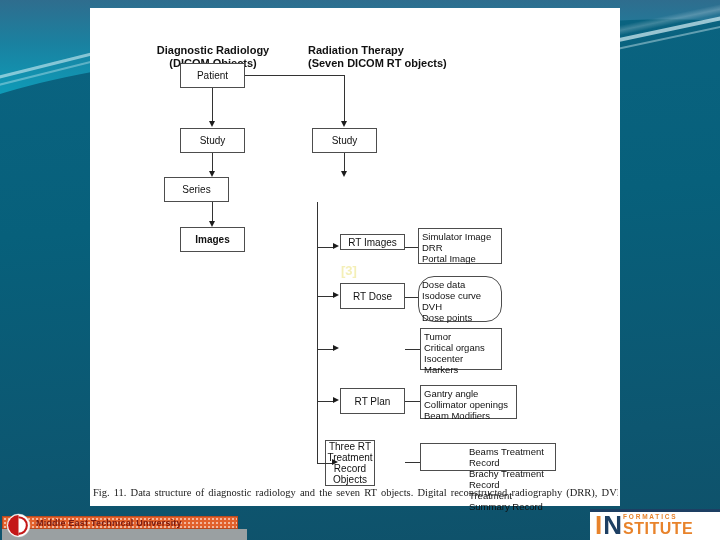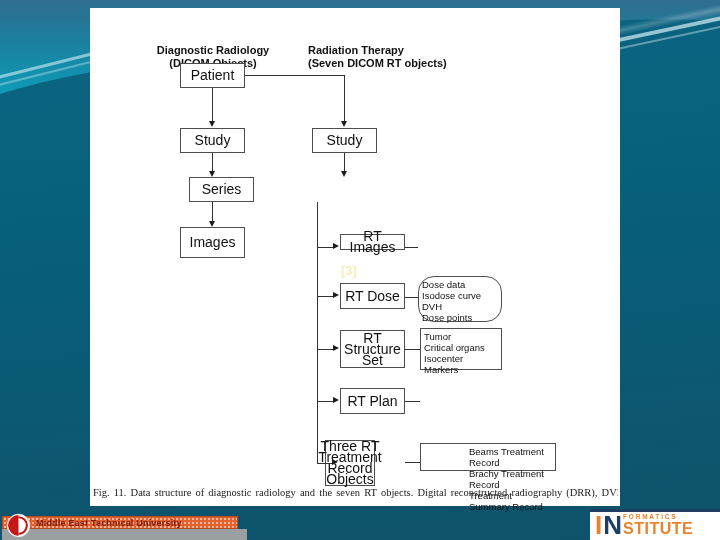--- a/index.html
+++ b/index.html
@@ -22,21 +22,21 @@
   .s4{left:604px;top:38px;width:120px;height:2px;background:rgba(230,250,253,.4);transform:rotate(-12deg);}
   .s5{left:592px;top:16px;width:145px;height:10px;transform:rotate(-12deg);
       background:linear-gradient(180deg,transparent,rgba(255,255,255,.22),transparent);}
   
   .panel{position:absolute;left:90px;top:8px;width:530px;height:498px;background:#ffffff;}
   .hdr{position:absolute;font-weight:bold;font-size:11px;line-height:12.5px;color:#111;margin-top:32px;}
   .hdr.center{text-align:center;}
   
   .node{position:absolute;border:1px solid #4d4d4d;background:#fff;color:#111;
     display:flex;align-items:center;justify-content:center;text-align:center;
-    font-size:14px;line-height:11px;white-space:pre-line;box-sizing:border-box;}
+    font-size:10px;line-height:11px;white-space:pre-line;box-sizing:border-box;}
   .detail{position:absolute;border:1px solid #4d4d4d;background:#fff;color:#111;
     font-size:9.5px;line-height:11px;white-space:pre-line;box-sizing:border-box;
     padding:2px 3px;text-align:left;}
   .vline,.hline{position:absolute;background:#333;}
   .vline{width:1px;}
   .hline{height:1px;}
   .arr-d{position:absolute;width:0;height:0;border-left:3.5px solid transparent;
     border-right:3.5px solid transparent;border-top:6.5px solid #1c1c1c;}
   .arr-r{position:absolute;width:0;height:0;border-top:3.5px solid transparent;
     border-bottom:3.5px solid transparent;border-left:6.5px solid #1c1c1c;}
@@ -78,44 +78,47 @@
     <div>Diagnostic Radiology</div>
     <div>(DICOM Objects)</div>
   </div>
   <div class="hdr" style="left:218px;top:4px;width:200px;">
     <div>Radiation Therapy</div>
     <div>(Seven DICOM RT objects)</div>
   </div>
 
   <div class="node" style="left:90px;top:55px;width:65px;height:25px;">Patient</div>
   <div class="node" style="left:90px;top:120px;width:65px;height:25px;">Study</div>
-  <div class="node" style="left:99px;top:169px;width:65px;height:25px;text-align:right;">Series</div>
-  <div class="node" style="left:90px;top:219px;width:65px;height:31px;">Images</div>
+  <div class="node" style="left:74px;top:169px;width:65px;height:25px;text-align:right;">Series</div>
+  <div class="node" style="left:90px;top:219px;width:65px;height:25px;font-weight:bold;">Images</div>
 
   <div class="node" style="left:222px;top:120px;width:65px;height:25px;">Study</div>
 
   <div class="node" style="left:250px;top:226px;width:65px;height:16px;">RT Images</div>
   <div class="node" style="left:250px;top:275px;width:65px;height:26px;">RT Dose</div>
-  <div class="node" style="left:250px;top:322px;width:65px;height:38px;">RT
-Structure
-Set</div>
   <div class="node" style="left:250px;top:380px;width:65px;height:26px;">RT Plan</div>
   <div class="node" style="left:235px;top:432px;width:50px;height:46px;">Three RT
 Treatment
 Record
 Objects</div>
 
+  <div class="detail" style="left:328px;top:220px;width:84px;height:36px;">Simulator Image
+DRR
+Portal Image</div>
   <div class="detail" style="left:328px;top:268px;width:84px;height:46px;border-radius:16px;">Dose data
 Isodose curve
 DVH
 Dose points</div>
   <div class="detail" style="left:330px;top:320px;width:82px;height:42px;">Tumor
 Critical organs
 Isocenter
 Markers</div>
+  <div class="detail" style="left:330px;top:377px;width:97px;height:34px;">Gantry angle
+Collimator openings
+Beam Modifiers</div>
   <div class="detail" style="left:330px;top:435px;width:136px;height:28px;padding-left:48px;">Beams Treatment Record
 Brachy Treatment Record
 Treatment Summary Record</div>
 
   <div class="watermark" style="left:251px;top:255px;">[3]</div>
 
   <div class="vline" style="left:122px;top:80px;height:33px;"></div>
   <div class="arr-d" style="left:118.5px;top:113px;"></div>
 
   <div class="hline" style="left:155px;top:67px;width:99px;"></div>

